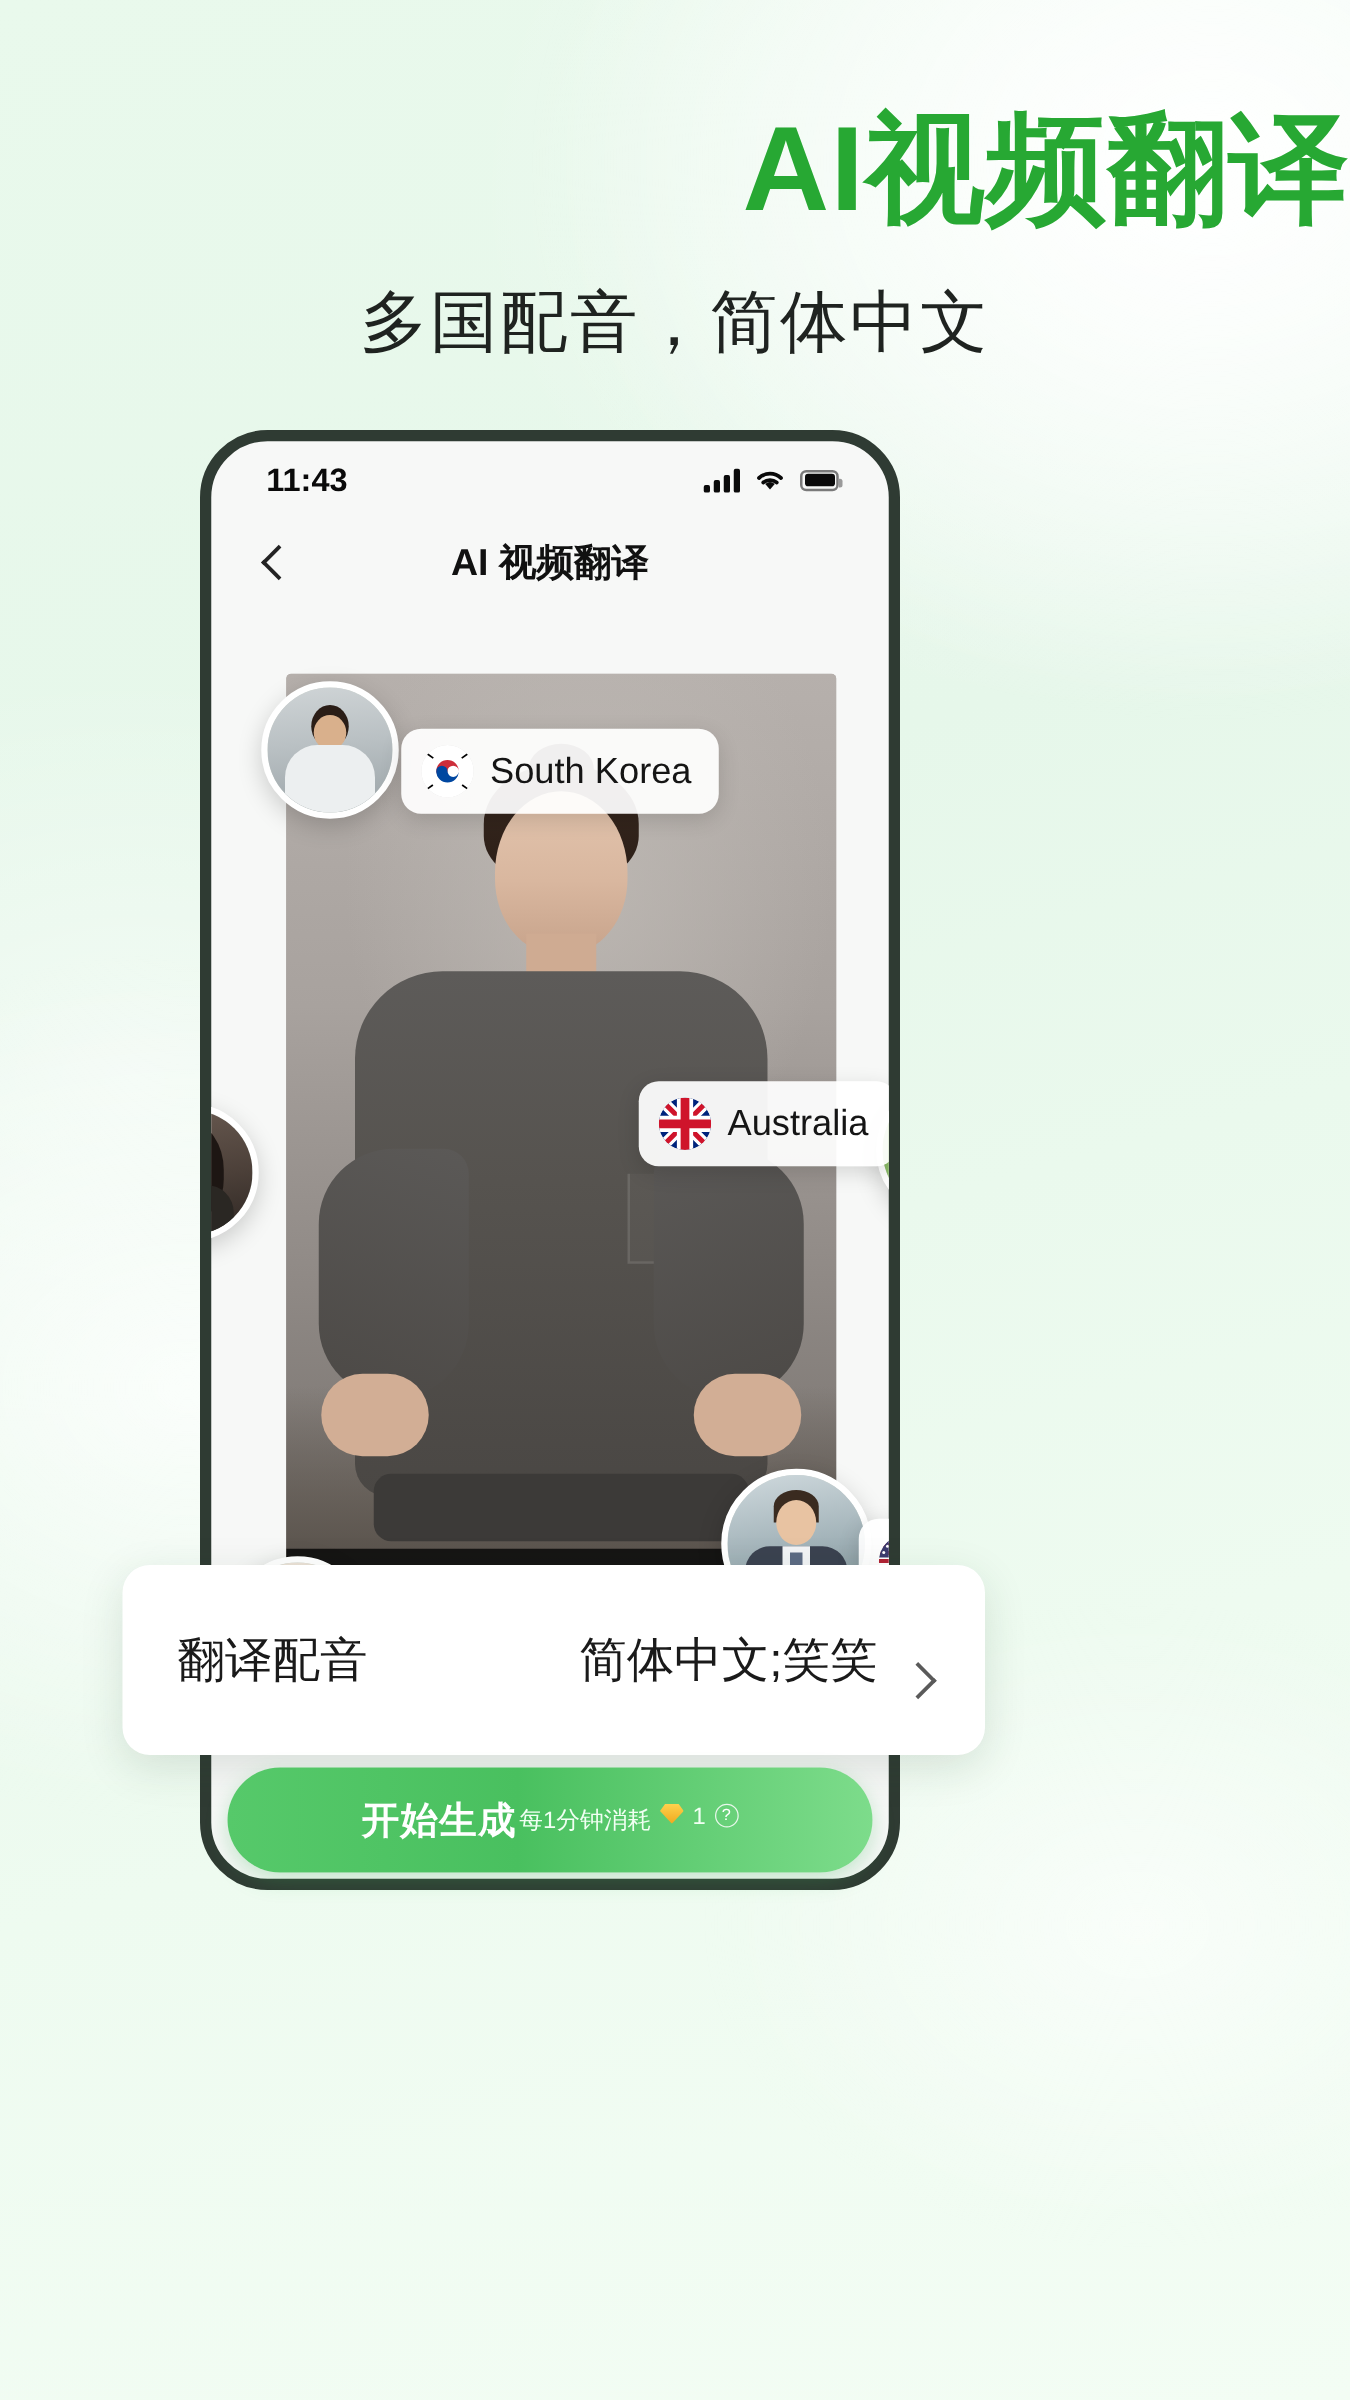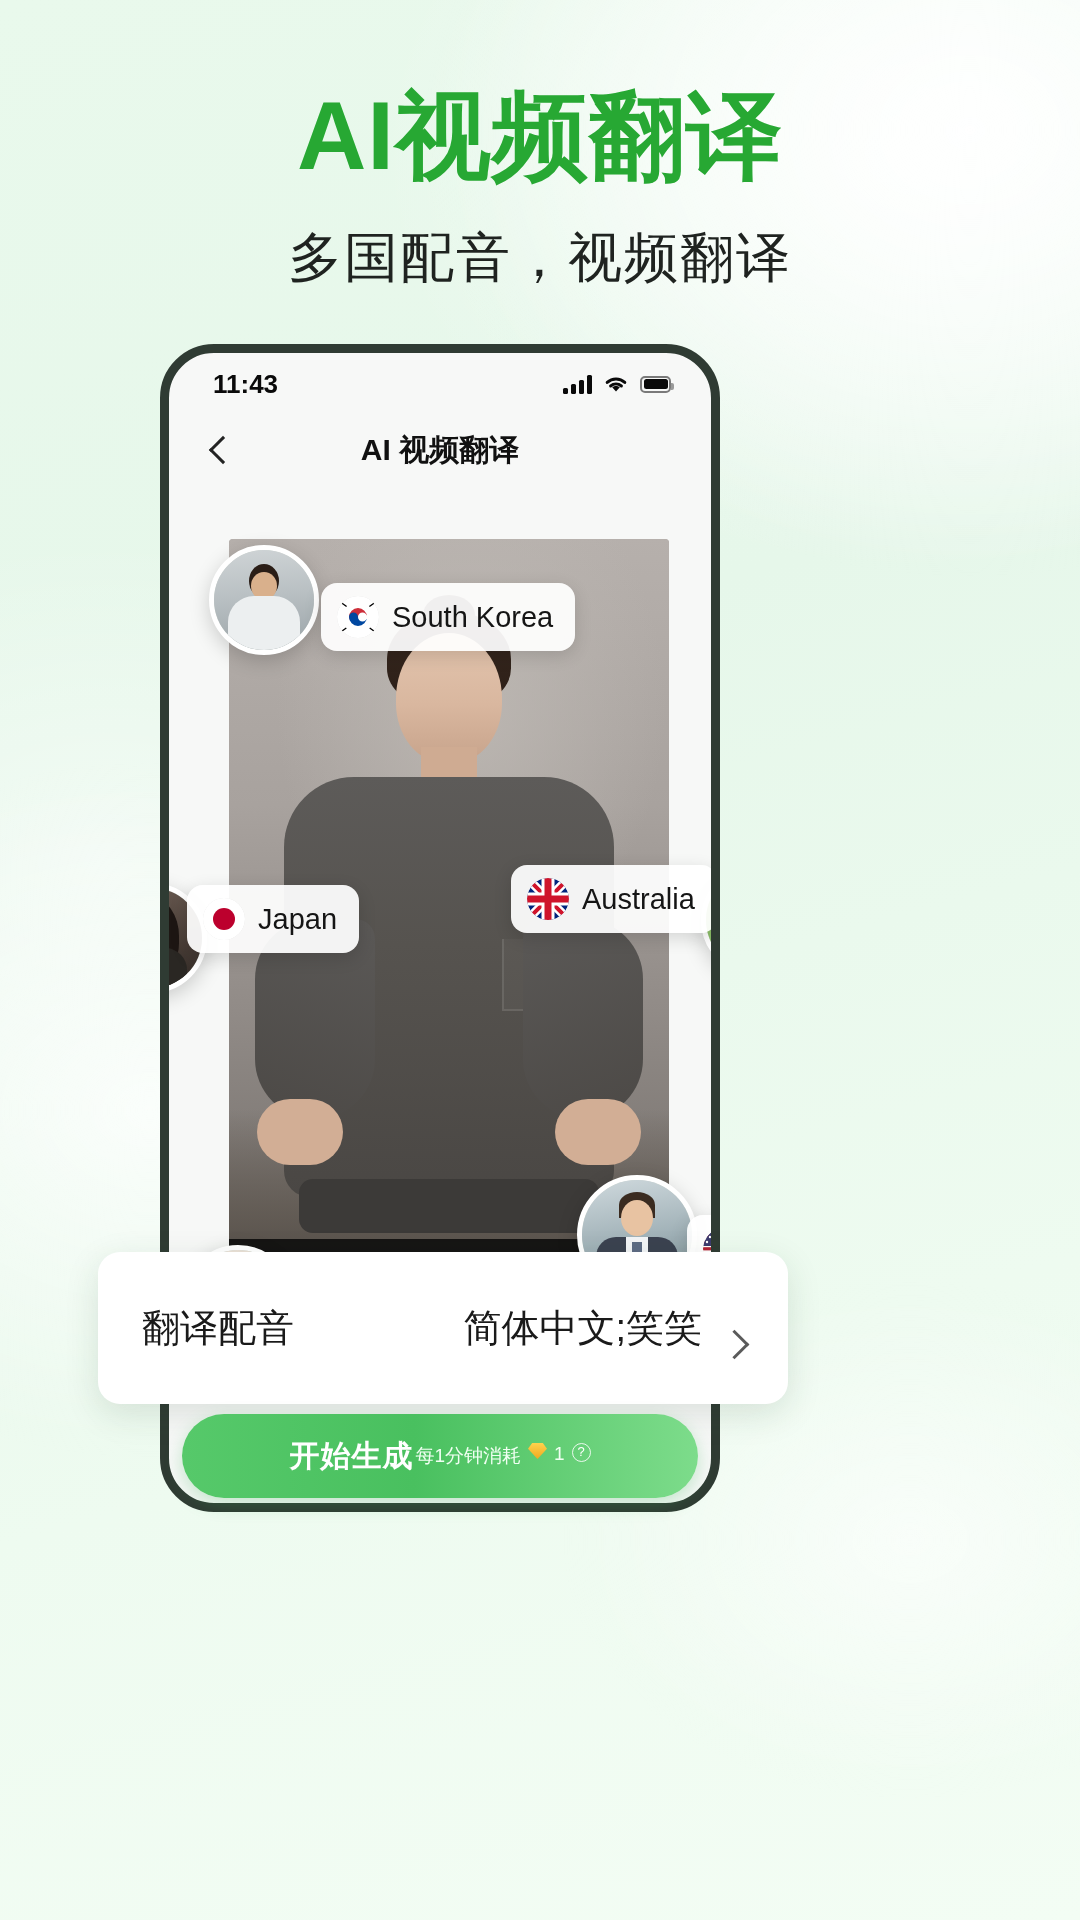--- a/index.html
+++ b/index.html
@@ -25,21 +25,21 @@
   .sw1 { width: 1100px; height: 900px; left: 420px; top: -320px;
          background: radial-gradient(ellipse at center, rgba(255,255,255,0.9) 0%, rgba(255,255,255,0) 70%); }
   .sw2 { width: 900px; height: 700px; left: -300px; top: 760px;
          background: radial-gradient(ellipse at center, rgba(255,255,255,0.75) 0%, rgba(255,255,255,0) 70%); }
   .sw3 { width: 700px; height: 520px; left: 560px; top: 1280px;
          background: radial-gradient(ellipse at center, rgba(255,255,255,0.6) 0%, rgba(255,255,255,0) 70%); }
 
   
   .headline {
     position: absolute; left: 0; right: 0; top: 88px;
-    text-align: center;
+    text-align: right;
     font-size: 96px; font-weight: 700; letter-spacing: 1px;
     color: #27a833;
     line-height: 1.0;
   }
   .subhead {
     position: absolute; left: 0; right: 0; top: 222px;
     text-align: center;
     font-size: 54px; font-weight: 500; letter-spacing: 2px;
     color: #1f2320;
   }
@@ -226,21 +226,21 @@
   }
 </style>
 </head>
 <body>
 
 <div class="bg-swoosh sw1"></div>
 <div class="bg-swoosh sw2"></div>
 <div class="bg-swoosh sw3"></div>
 
 <div class="headline">AI视频翻译</div>
-<div class="subhead">多国配音，视频翻译</div>
+<div class="subhead">多国配音，简体中文</div>
 
 <div class="phone">
 
   <div class="statusbar">
     <span>11:43</span>
     <span class="status-icons">
       <span class="sig">
           <i></i>
           <i></i>
           <i></i>
@@ -341,29 +341,20 @@
               <rect x="4" y="8" width="6" height="1.4" transform="rotate(35 7 9)"></rect>
           <rect x="32" y="8" width="6" height="1.4" transform="rotate(-35 35 9)"></rect>
           <rect x="4" y="33" width="6" height="1.4" transform="rotate(-35 7 34)"></rect>
           <rect x="32" y="33" width="6" height="1.4" transform="rotate(35 35 34)"></rect>
             </g>
         </svg>
       </span>
       <span>South Korea</span>
     </div>
 
-    <div class="chip" style="left:18px; top:400px;">
-      <span class="flag">
-        <svg width="42" height="42" viewBox="0 0 42 42">
-          <circle cx="21" cy="21" r="21" fill="#fff"></circle>
-          <circle cx="21" cy="21" r="11" fill="#bc002d"></circle>
-        </svg>
-      </span>
-      <span>Japan</span>
-    </div>
 
     <div class="chip" style="left:342px; top:380px;">
       <span class="flag">
         <svg width="42" height="42" viewBox="0 0 42 42">
           <circle cx="21" cy="21" r="21" fill="#00247d"></circle>
           <g clip-path="url(#ccc)">
             <clipPath id="ccc">
                 <circle cx="21" cy="21" r="21"></circle>
               </clipPath>
             <path d="M0 0 42 42M42 0 0 42" stroke="#fff" stroke-width="9"></path>

